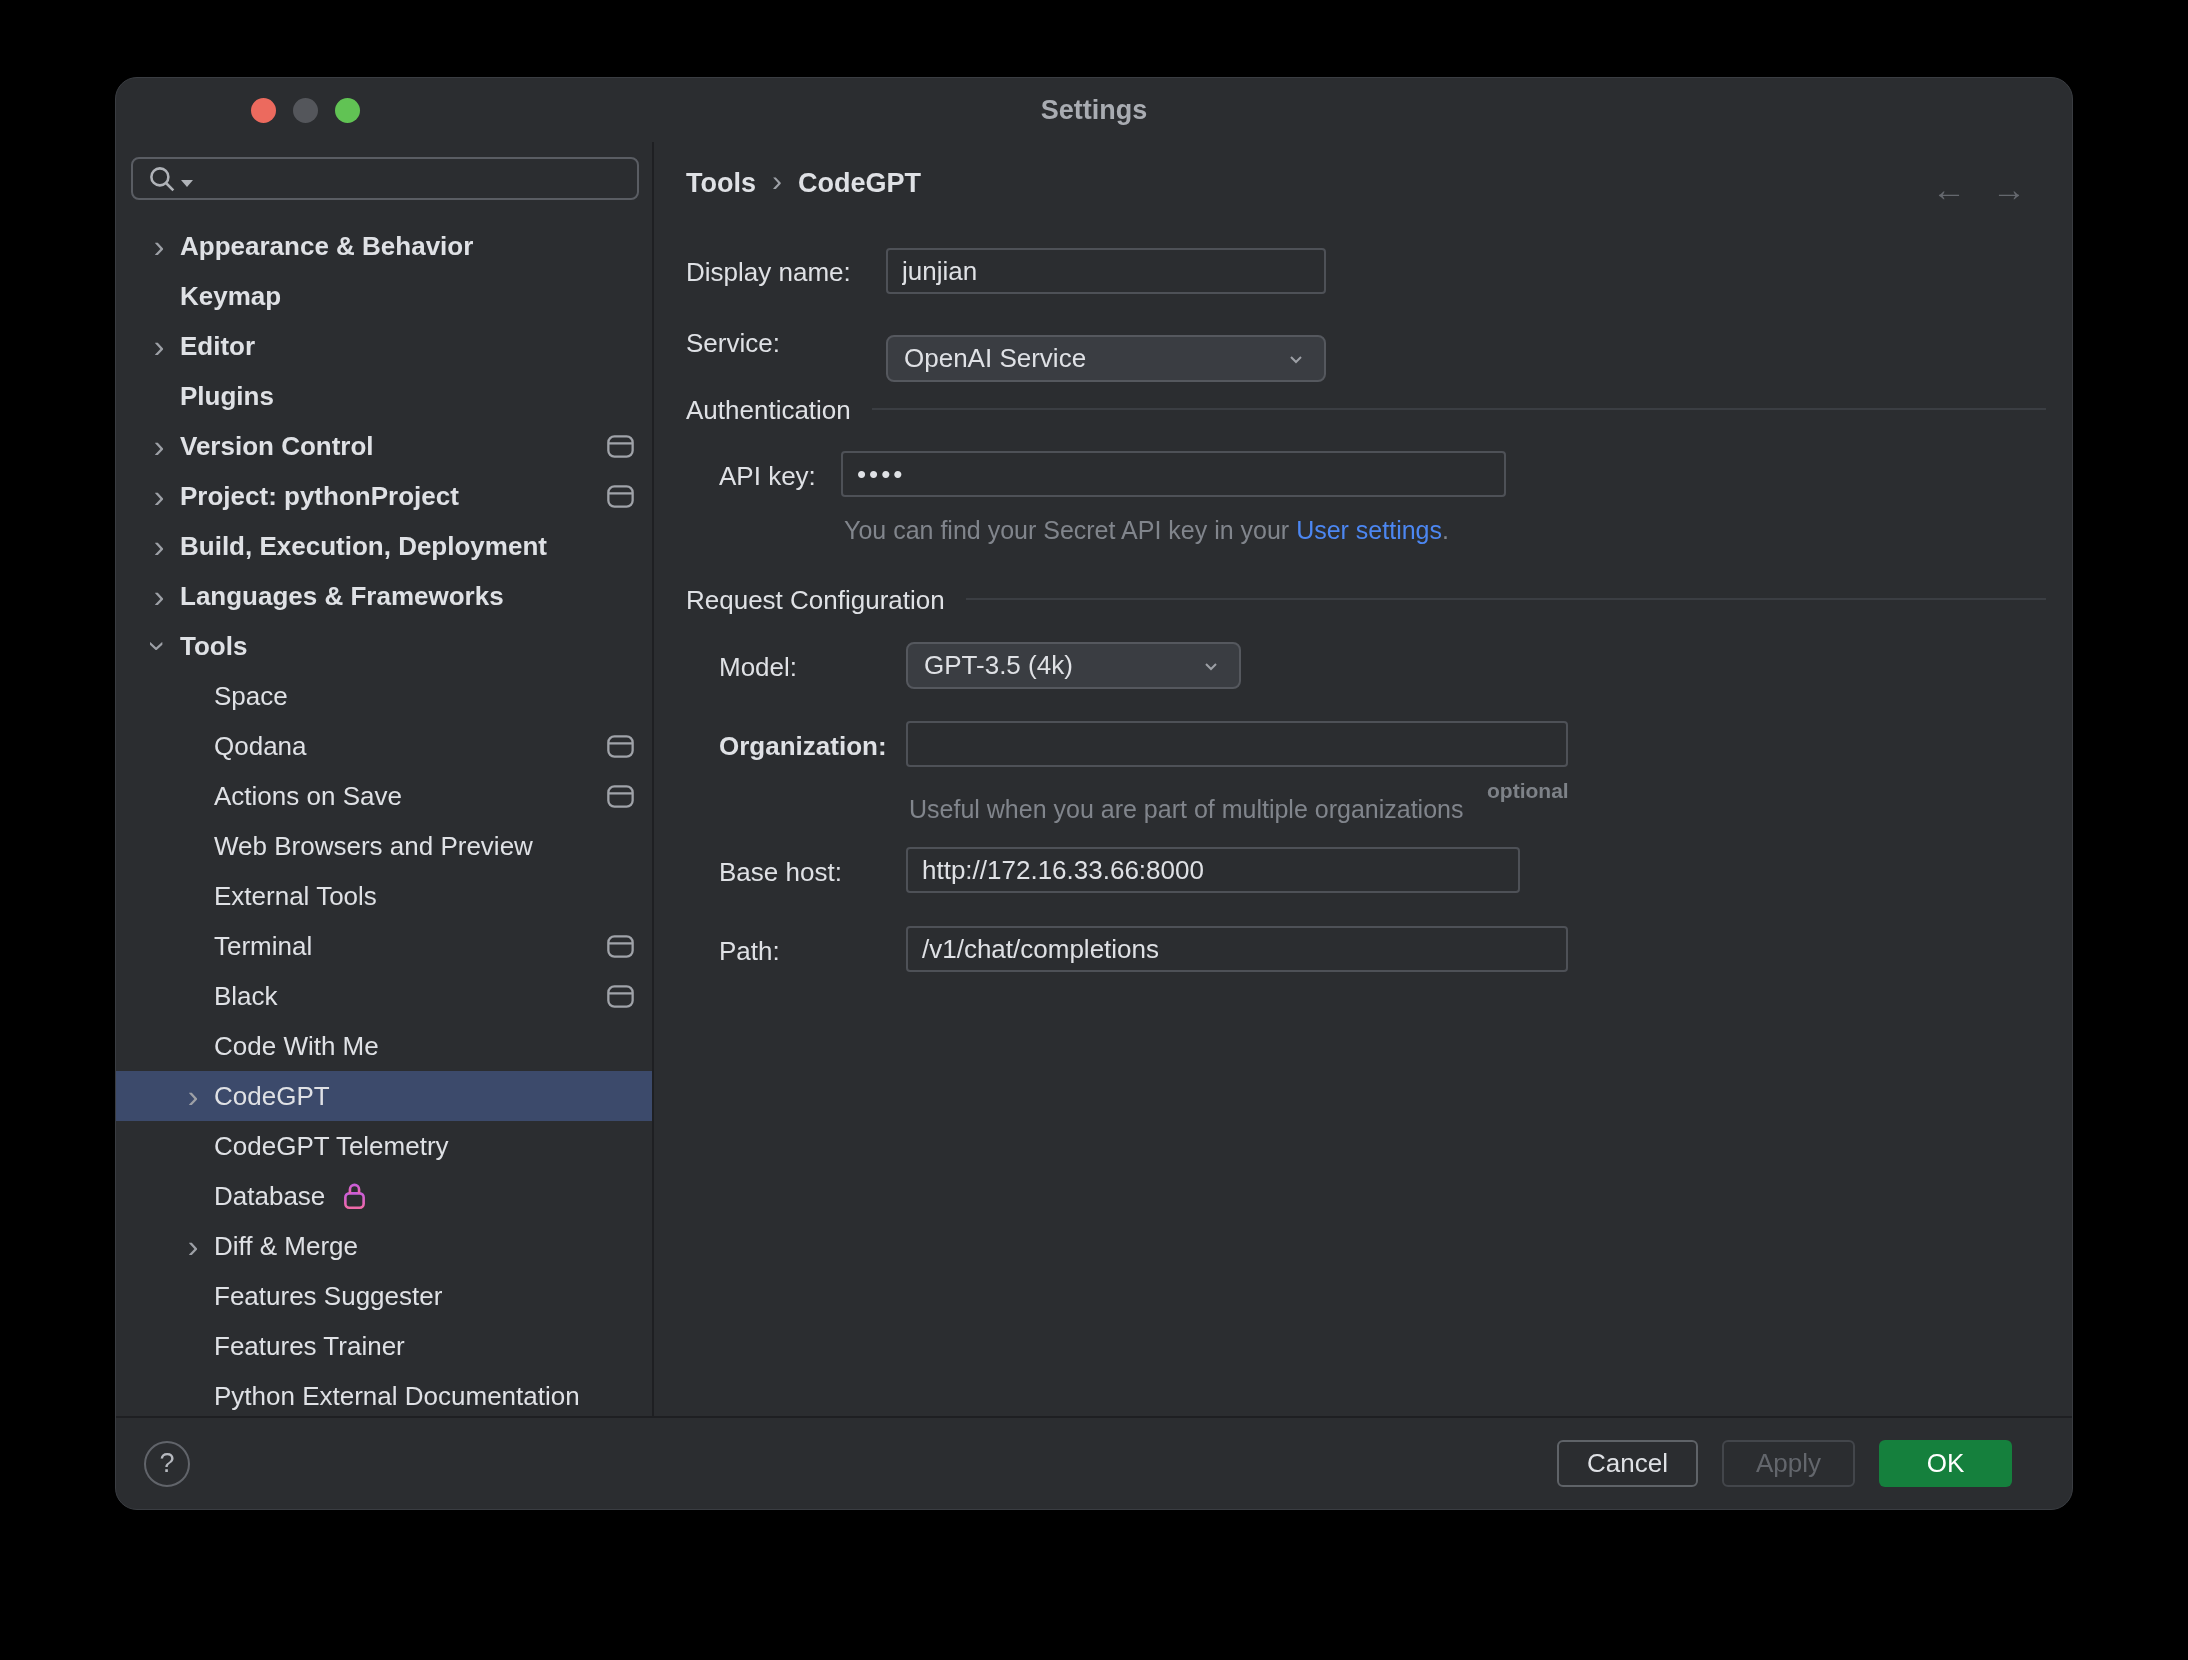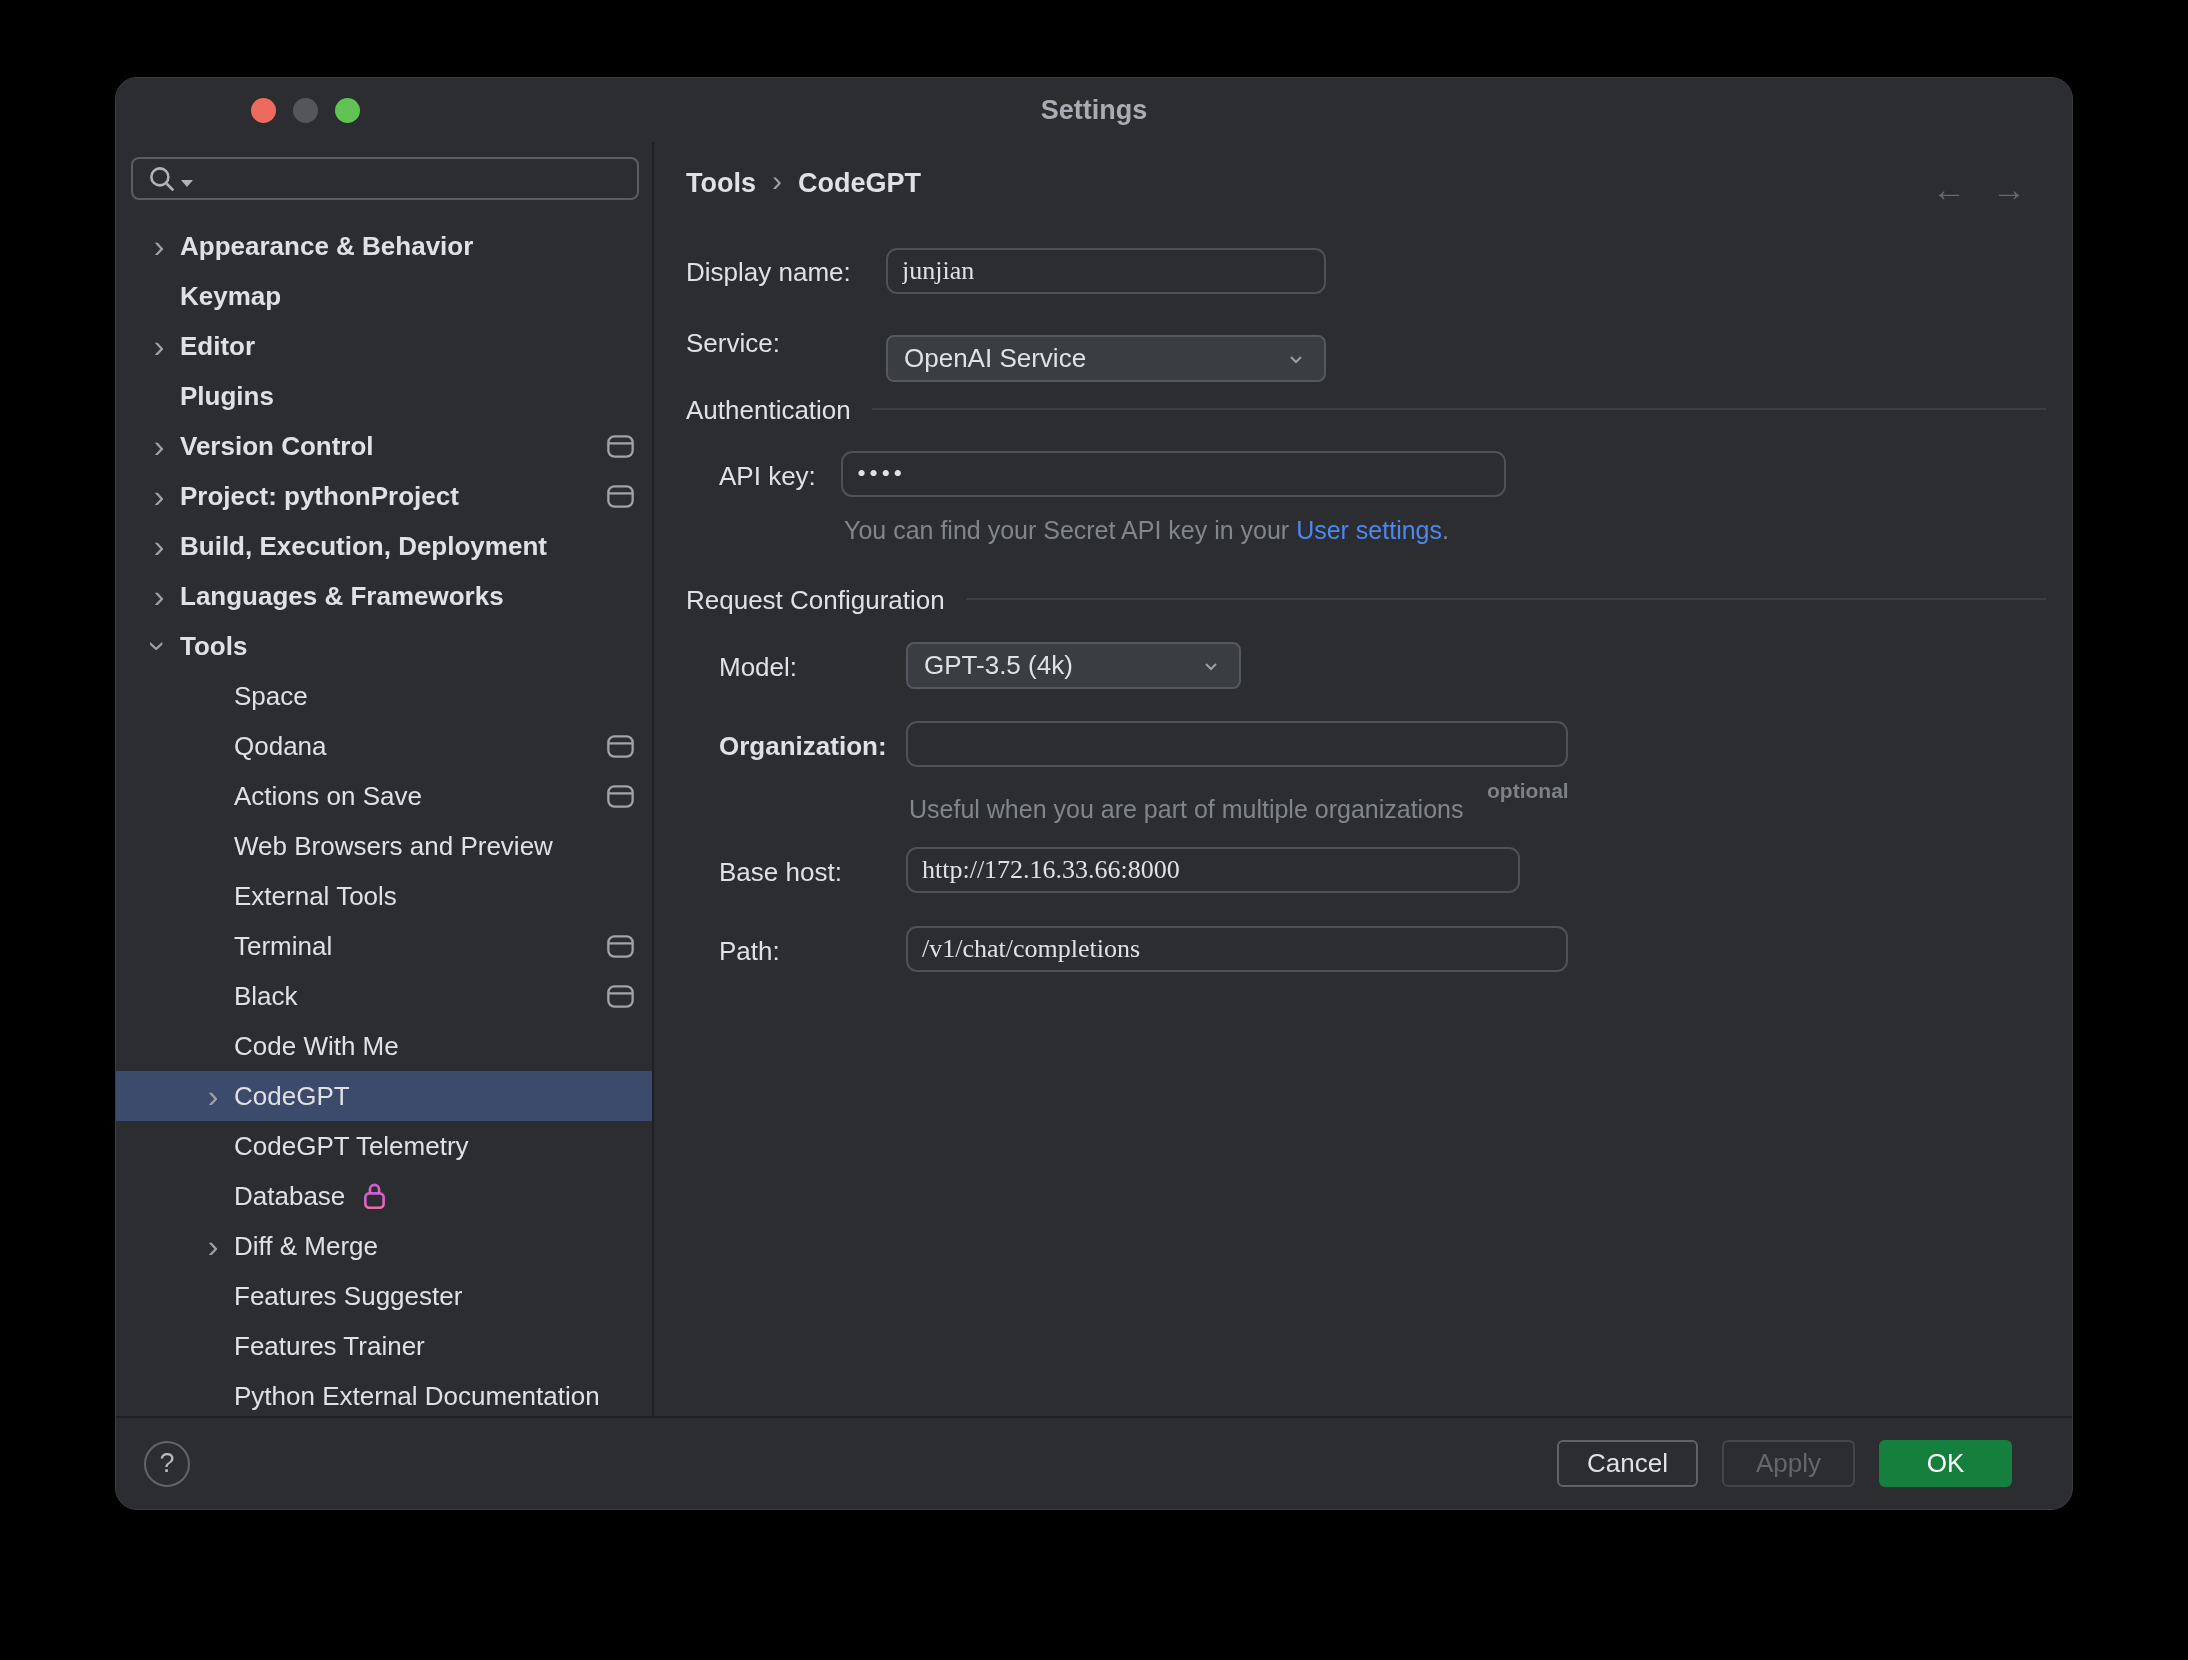--- a/index.html
+++ b/index.html
@@ -29,41 +29,41 @@
   
   .searchbox { position: absolute; left: 15px; top: 15px; width: 508px; height: 43px;
     border: 2px solid #5A5D63; border-radius: 8px; display: flex; align-items: center; padding-left: 12px; gap: 2px; background: transparent; }
   .searchbox svg { display: block; }
   .search-caret { width: 0; height: 0; border-left: 6px solid transparent; border-right: 6px solid transparent; border-top: 7px solid #B0B3B8; margin-top: 10px; }
 
   
   .tree { position: absolute; left: 0; right: 0; top: 79px; bottom: 0; overflow: hidden; }
   .tree-row { height: 50px; display: flex; align-items: center; color: #DFE1E5; font-size: 26px; cursor: default; }
   .tree-row.lvl0 { padding-left: 26px; }
-  .tree-row.lvl1 { padding-left: 80px; }
+  .tree-row.lvl1 { padding-left: 60px; }
   .tree-row.bold .tree-label { font-weight: 700; }
   .tree-row.selected { background: #3C4A6B; }
   .chev { width: 34px; flex: 0 0 34px; text-align: center; color: #9DA0A6; font-size: 32px; line-height: 1; visibility: hidden; }
   .tree-row.has-chev .chev { visibility: visible; }
   .chev.down { transform: rotate(90deg); }
   .tree-label { margin-left: 4px; white-space: nowrap; }
   .lock-badge { margin-left: 16px; display: inline-flex; align-items: center; }
   .trailing-badge { margin-left: auto; margin-right: 18px; display: inline-flex; align-items: center; }
 
   
   .crumbs { position: absolute; left: 32px; top: 24px; display: flex; align-items: center; gap: 16px;
     color: #DFE1E5; font-size: 27px; font-weight: 700; }
   .crumb-sep { color: #9DA0A6; font-weight: 400; font-size: 30px; line-height: 1; padding-bottom: 4px; }
   .nav-arrows { position: absolute; top: 28px; left: 1278px; display: flex; gap: 26px; color: #65686E; font-size: 34px; }
   .nav-arrows span { cursor: default; }
 
   .flabel { position: absolute; color: #DFE1E5; font-size: 26px; white-space: nowrap; }
 
-  .tinput { position: absolute; background: transparent; border: 2px solid #4E5157; border-radius: 11px;
-    color: #DFE1E5; font-size: 26px; font-family: Liberation Serif, serif; padding: 13px 14px; outline: none; height: 46px; }
+  .tinput { position: absolute; background: transparent; border: 2px solid #4E5157; border-radius: 4px;
+    color: #DFE1E5; font-size: 26px; font-family: Liberation Sans, sans-serif; padding: 13px 14px; outline: none; height: 46px; }
   .tinput.pwd { letter-spacing: 3px; }
 
   .dropdown { position: absolute; height: 47px; background: #3A3D42; border: 2px solid #55585E; border-radius: 8px;
     display: flex; align-items: center; padding: 0 16px; color: #DFE1E5; font-size: 26px; cursor: default; }
   .dropdown .dd-caret { margin-left: auto; display: inline-flex; }
 
   .section-head { position: absolute; display: flex; align-items: center; color: #DFE1E5; font-size: 26px; white-space: nowrap; }
   .section-rule { position: absolute; height: 2px; background: #3B3E43; }
 
   .helper { position: absolute; color: #81858C; font-size: 25px; white-space: nowrap; }

